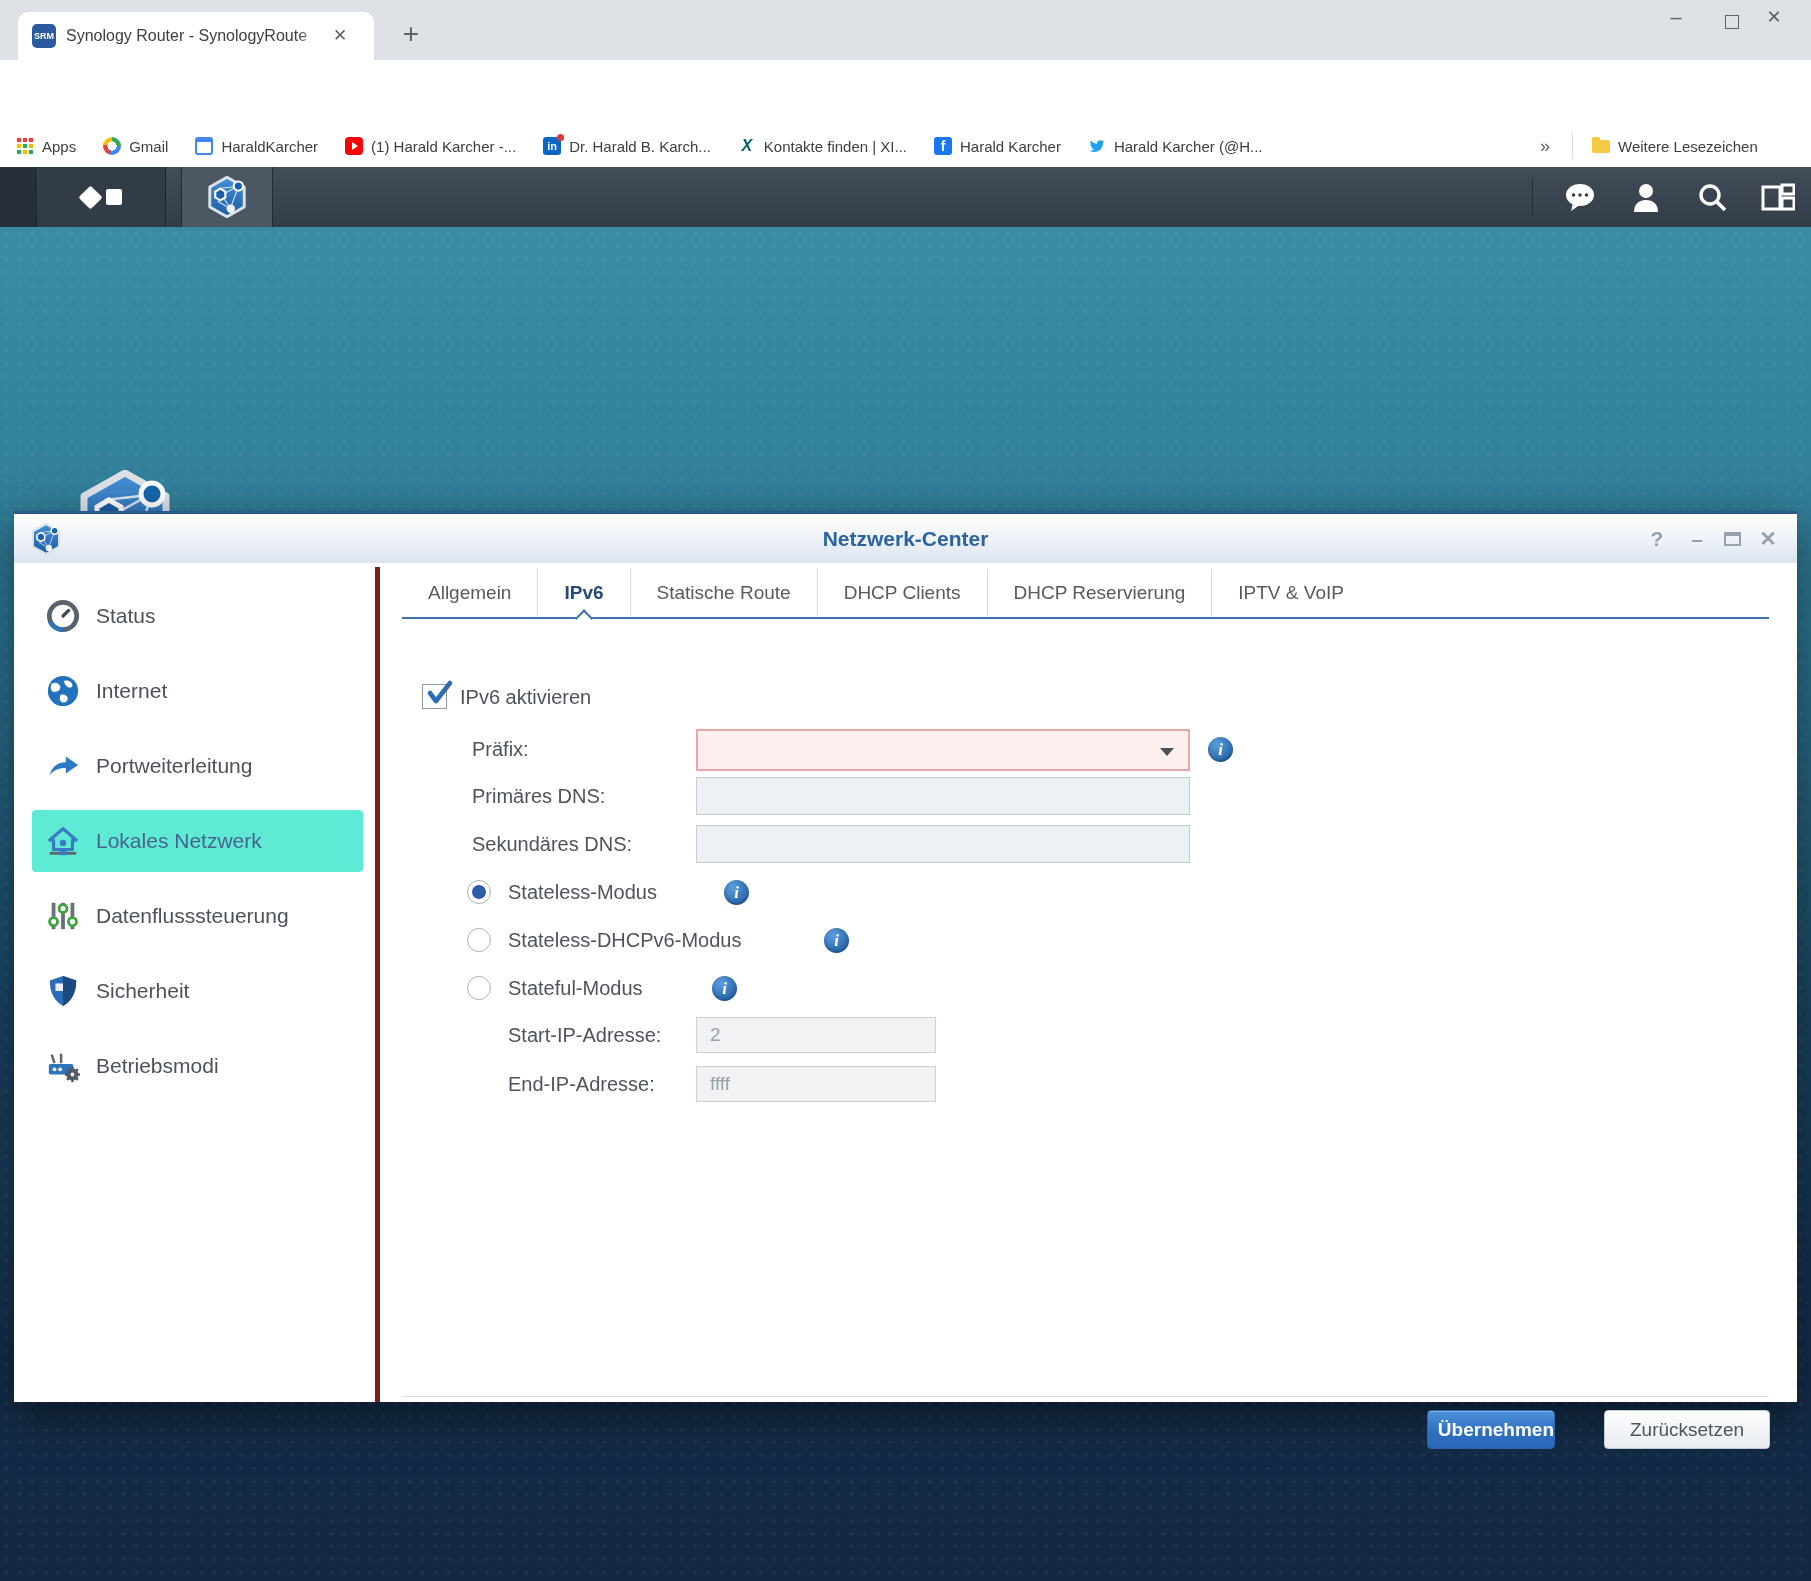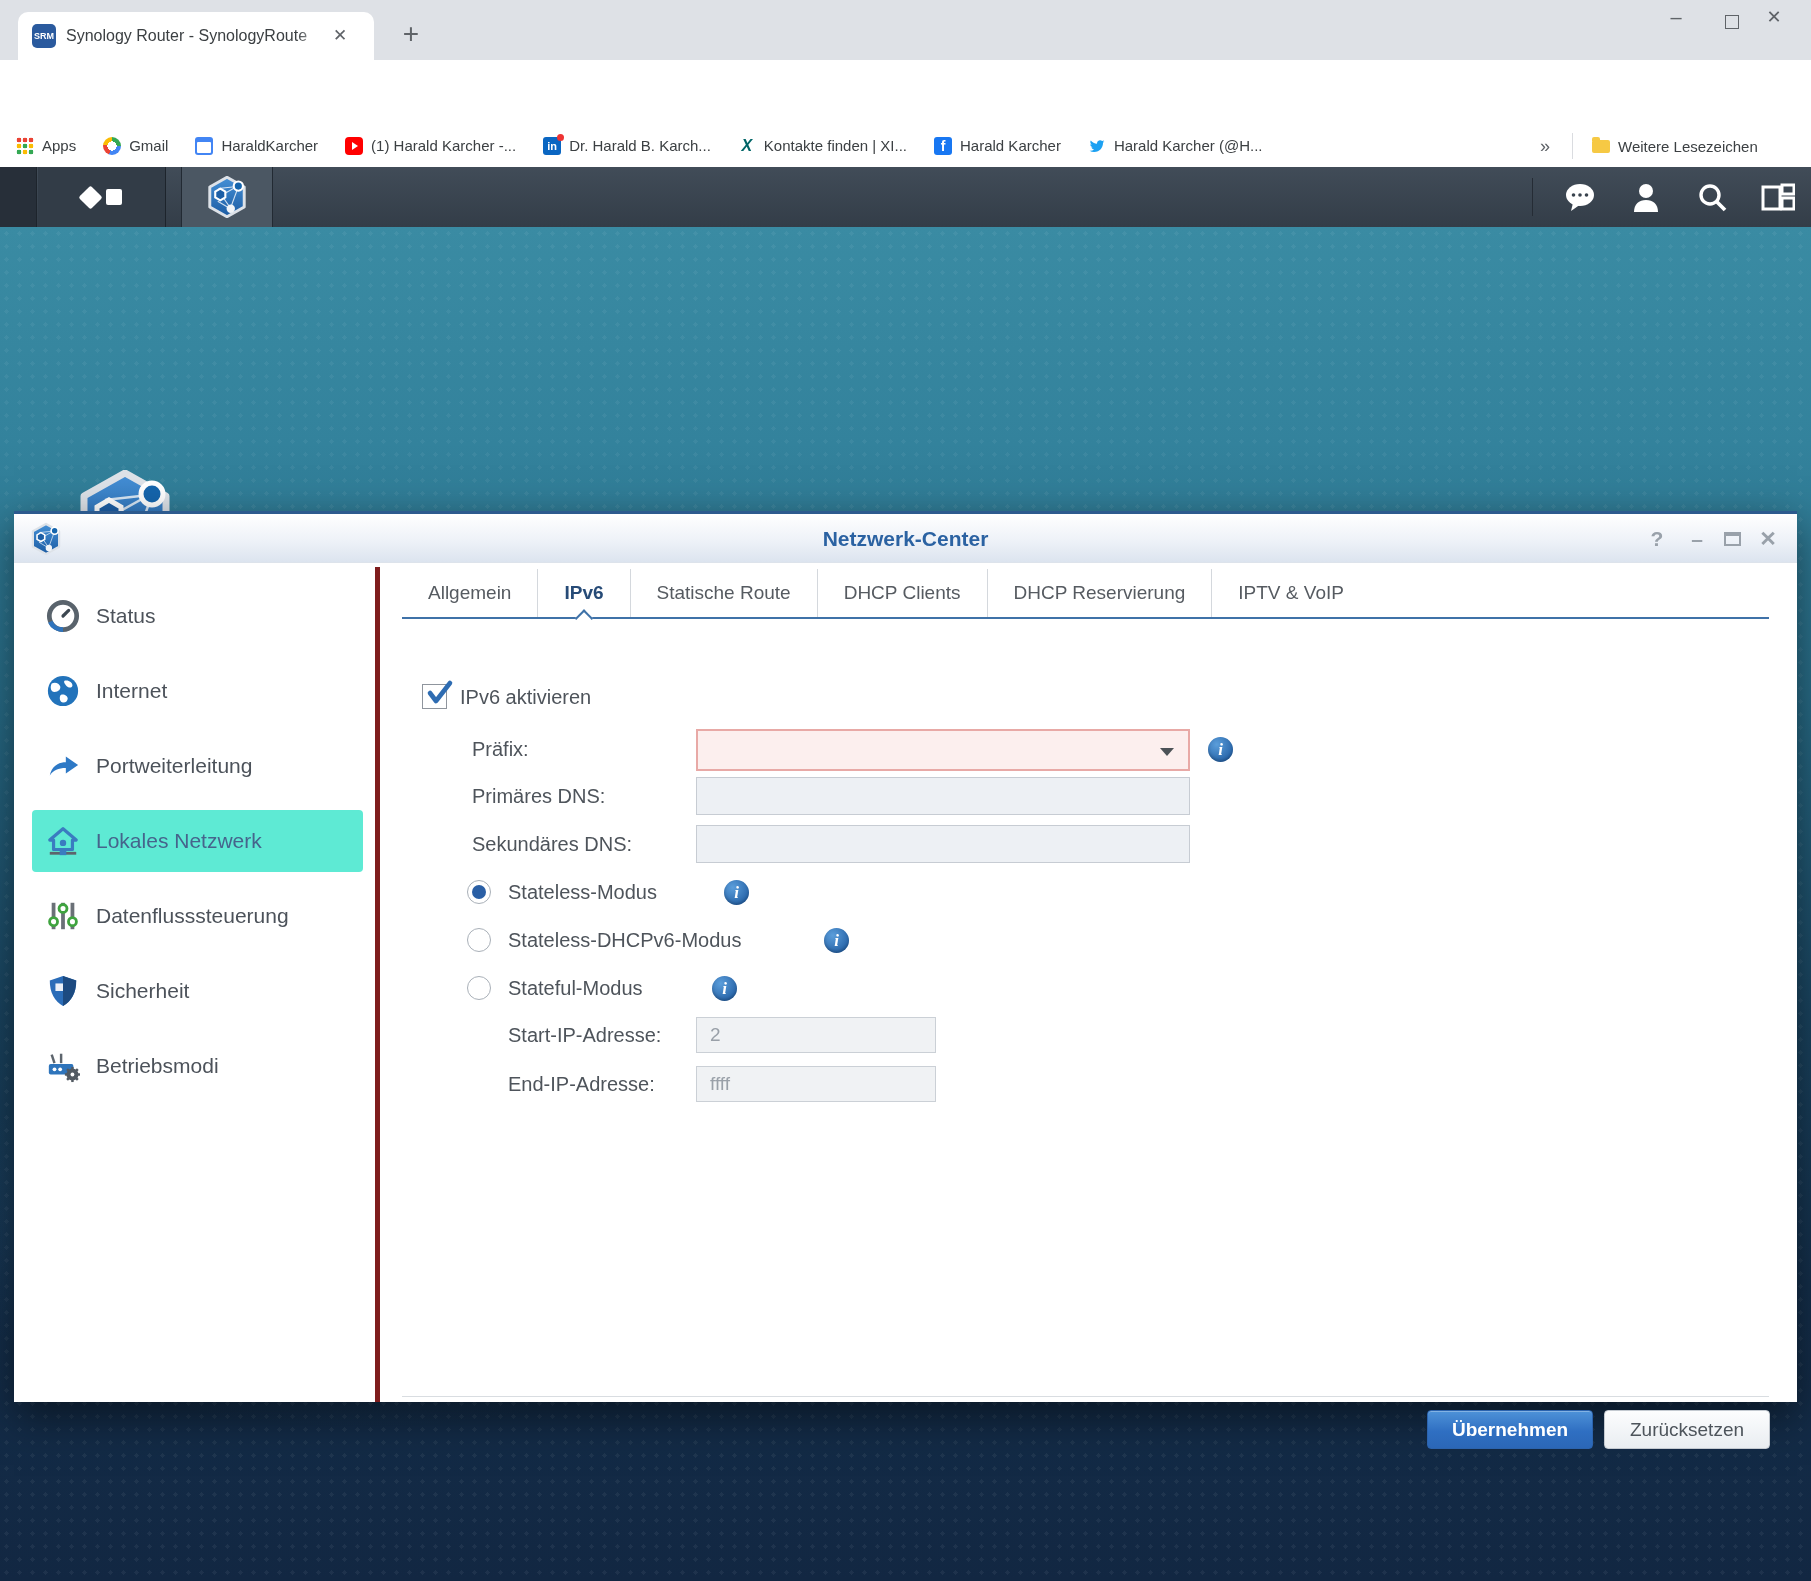--- a/index.html
+++ b/index.html
@@ -31,21 +31,21 @@
   .key-icon, .star-icon { position:absolute; top:78px; color:#5f6368; }
   .avatar-pill { position:absolute; left:1617px; top:70px; width:136px; height:44px; border:2px solid #4d90fe;
     border-radius:23px; background:#fff; display:flex; align-items:center; }
   .avatar { width:36px; height:36px; border-radius:50%; margin-left:2px;
     background:radial-gradient(circle at 42% 35%, #e8c9a6 0 35%, #c79c72 70%, #8a6a4c 100%); }
   .paused-label { color:#1a73e8; font-size:18px; margin-left:10px; }
   .dots-icon { position:absolute; left:1778px; top:78px; color:#5f6368; font-size:22px; letter-spacing:0; }
 
   .bookmarksbar { position:absolute; left:0; top:125px; width:1811px; height:42px; background:#fff;
     display:flex; align-items:center; padding-left:16px; }
-  .bm { display:flex; margin-right:27px; }
+  .bm { display:flex; align-items:center; margin-right:27px; }
   .bm-label { font-size:15px; color:#3c4043; margin-left:8px; white-space:nowrap; }
   .bm-ic { width:18px; height:18px; position:relative; flex:0 0 18px; }
   .ic-apps { background:
      radial-gradient(circle at 3px 3px,#ea4335 2.2px,transparent 2.6px),
      radial-gradient(circle at 9px 3px,#ea4335 2.2px,transparent 2.6px),
      radial-gradient(circle at 15px 3px,#ea4335 2.2px,transparent 2.6px),
      radial-gradient(circle at 3px 9px,#fbbc04 2.2px,transparent 2.6px),
      radial-gradient(circle at 9px 9px,#34a853 2.2px,transparent 2.6px),
      radial-gradient(circle at 15px 9px,#fbbc04 2.2px,transparent 2.6px),
      radial-gradient(circle at 3px 15px,#34a853 2.2px,transparent 2.6px),
@@ -166,23 +166,23 @@
 
   .row-sip { top:398px; height:36px; }
   .row-eip { top:447px; height:36px; }
   .flabel.indent { left:128px; line-height:36px;text-align:center; }
   .small-input { position:absolute; left:316px; top:0; width:240px; height:36px; background:#f0f2f4;
     border:1px solid #cbd0d6; font-size:19px; color:#99a0a8; padding:0 13px; font-family:"Liberation Sans",sans-serif; }
 
   .btn-sep { position:absolute; left:22px; right:28px; top:777px; height:1px; background:#d9dde1; }
   .btn { position:absolute; top:791px; height:39px; border-radius:4px; font-size:19px;
     font-family:"Liberation Sans",sans-serif; text-align:center; line-height:37px; }
-  .btn-apply { left:1047px; width:166px; color:#fff; font-weight:bold;
+  .btn-apply { left:1047px; width:128px; color:#fff; font-weight:bold;
     background:linear-gradient(180deg,#4e92d8,#2f6fc2 55%,#2b67b7); border:1px solid #2b63ae;
-    box-shadow:inset 0 1px 0 rgba(255,255,255,.3); }
+    box-shadow:inset 0 1px 0 rgba(255,255,255,.3);text-align:right; }
   .btn-reset { left:1224px; width:166px; color:#4d545b;
     background:linear-gradient(180deg,#fcfdfe,#e9edf1); border:1px solid #c3c9d0; }
 </style>
 </head>
 <body>
 
 <svg width="0" height="0" style="position:absolute">
   <defs>
     <linearGradient id="hexblue" x1="0" y1="0" x2="0" y2="1">
       <stop offset="0" stop-color="#4590d6"></stop>

